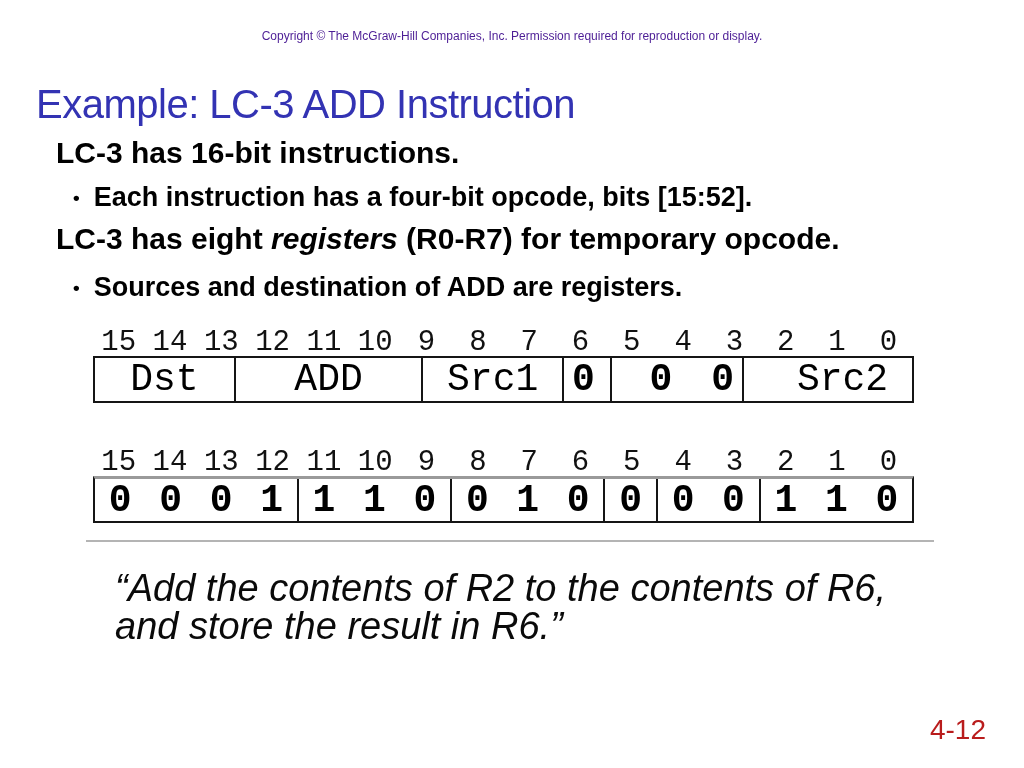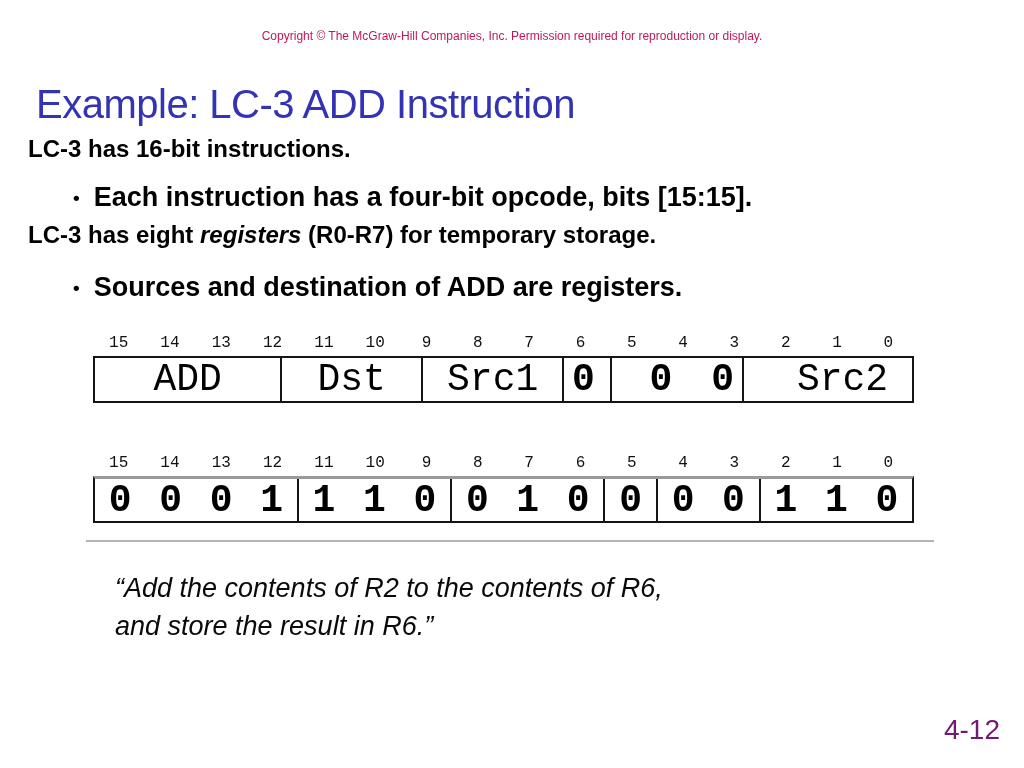--- a/index.html
+++ b/index.html
@@ -10,36 +10,36 @@
     background: #ffffff;
     overflow: hidden;
     font-family: "Liberation Sans", "DejaVu Sans", sans-serif;
     color: #000000;
   }
   .copyright {
     position: absolute;
     top: 29px; left: 0; width: 100%;
     text-align: center;
     font-size: 12px;
-    color: #be185d;
+    color: #4c1d95;
   }
   .title {
     position: absolute;
     top: 80px; left: 36px;
     margin: 0;
     font-size: 40px;
     font-weight: normal;
     letter-spacing: -0.5px;
     color: #3333b3;
     line-height: 1.2;
   }
   .heading {
     position: absolute;
-    left: 28px;
-    font-size: 24px;
+    left: 56px;
+    font-size: 30px;
     font-weight: bold;
     line-height: 1.2;
     white-space: nowrap;
   }
   .heading-1 { top: 135px; }
   .heading-2 { top: 221px; }
   .bullet-line {
     position: absolute;
     left: 73px;
     display: flex;
@@ -63,21 +63,21 @@
   .bitfield-2 { top: 452px; }
   .bits-row {
     display: flex;
     width: 100%;
     margin-bottom: 2px;
   }
   .bits-row span {
     flex: 1 1 0;
     text-align: center;
     font-family: "Liberation Mono", "DejaVu Sans Mono", monospace;
-    font-size: 16px;
+    font-size: 29px;
     line-height: 22px;
     color: #111111;
   }
   .field-row {
     display: flex;
     width: 100%;
     height: 47px;
     border: 2px solid #151515;
     box-sizing: border-box;
     background: #ffffff;
@@ -113,49 +113,49 @@
   .gb { border-right: 2px solid #151515; }
   .shadow-line {
     position: absolute;
     left: 86px; top: 540px;
     width: 848px; height: 2px;
     background: #b4b4b4;
   }
   .quote {
     position: absolute;
     left: 115px; top: 569px;
-    font-size: 27px;
+    font-size: 38px;
     font-style: italic;
     line-height: 38px;
     color: #0a0a0a;
   }
   .page-number {
     position: absolute;
-    right: 24px; top: 714px;
+    right: 38px; top: 714px;
     font-size: 28px;
-    color: #701a75;
+    color: #b91c1c;
   }
 </style>
 </head>
 <body>
 
 <div class="slide">
 
   <div class="copyright">Copyright © The McGraw-Hill Companies, Inc.  Permission required for reproduction or display.</div>
 
   <h1 class="title">Example: LC-3 ADD Instruction</h1>
 
   <div class="heading heading-1">LC-3 has 16-bit instructions.</div>
 
   <div class="bullet-line bullet-1">
     <span class="bullet-dot">•</span>
-    <span>Each instruction has a four-bit opcode, bits [15:15].</span>
-  </div>
-
-  <div class="heading heading-2"><span>LC-3 has eight </span><i>registers</i><span> (R0-R7) for temporary storage.</span></div>
+    <span>Each instruction has a four-bit opcode, bits [15:52].</span>
+  </div>
+
+  <div class="heading heading-2"><span>LC-3 has eight </span><i>registers</i><span> (R0-R7) for temporary opcode.</span></div>
 
   <div class="bullet-line bullet-2">
     <span class="bullet-dot">•</span>
     <span>Sources and destination of ADD are registers.</span>
   </div>
 
   <div class="bitfield bitfield-1">
     <div class="bits-row">
       <span>15</span>
       <span>14</span>
@@ -168,22 +168,22 @@
       <span>7</span>
       <span>6</span>
       <span>5</span>
       <span>4</span>
       <span>3</span>
       <span>2</span>
       <span>1</span>
       <span>0</span>
     </div>
     <div class="field-row">
+      <div class="field-cell w3">Dst</div>
       <div class="field-cell w4">ADD</div>
-      <div class="field-cell w3">Dst</div>
       <div class="field-cell w3">Src1</div>
       <div class="field-cell w1 boldz">0</div>
       <div class="field-cell w2 boldz">0 0</div>
       <div class="field-cell w3">Src2</div>
     </div>
   </div>
 
   <div class="bitfield bitfield-2">
     <div class="bits-row">
       <span>15</span>

